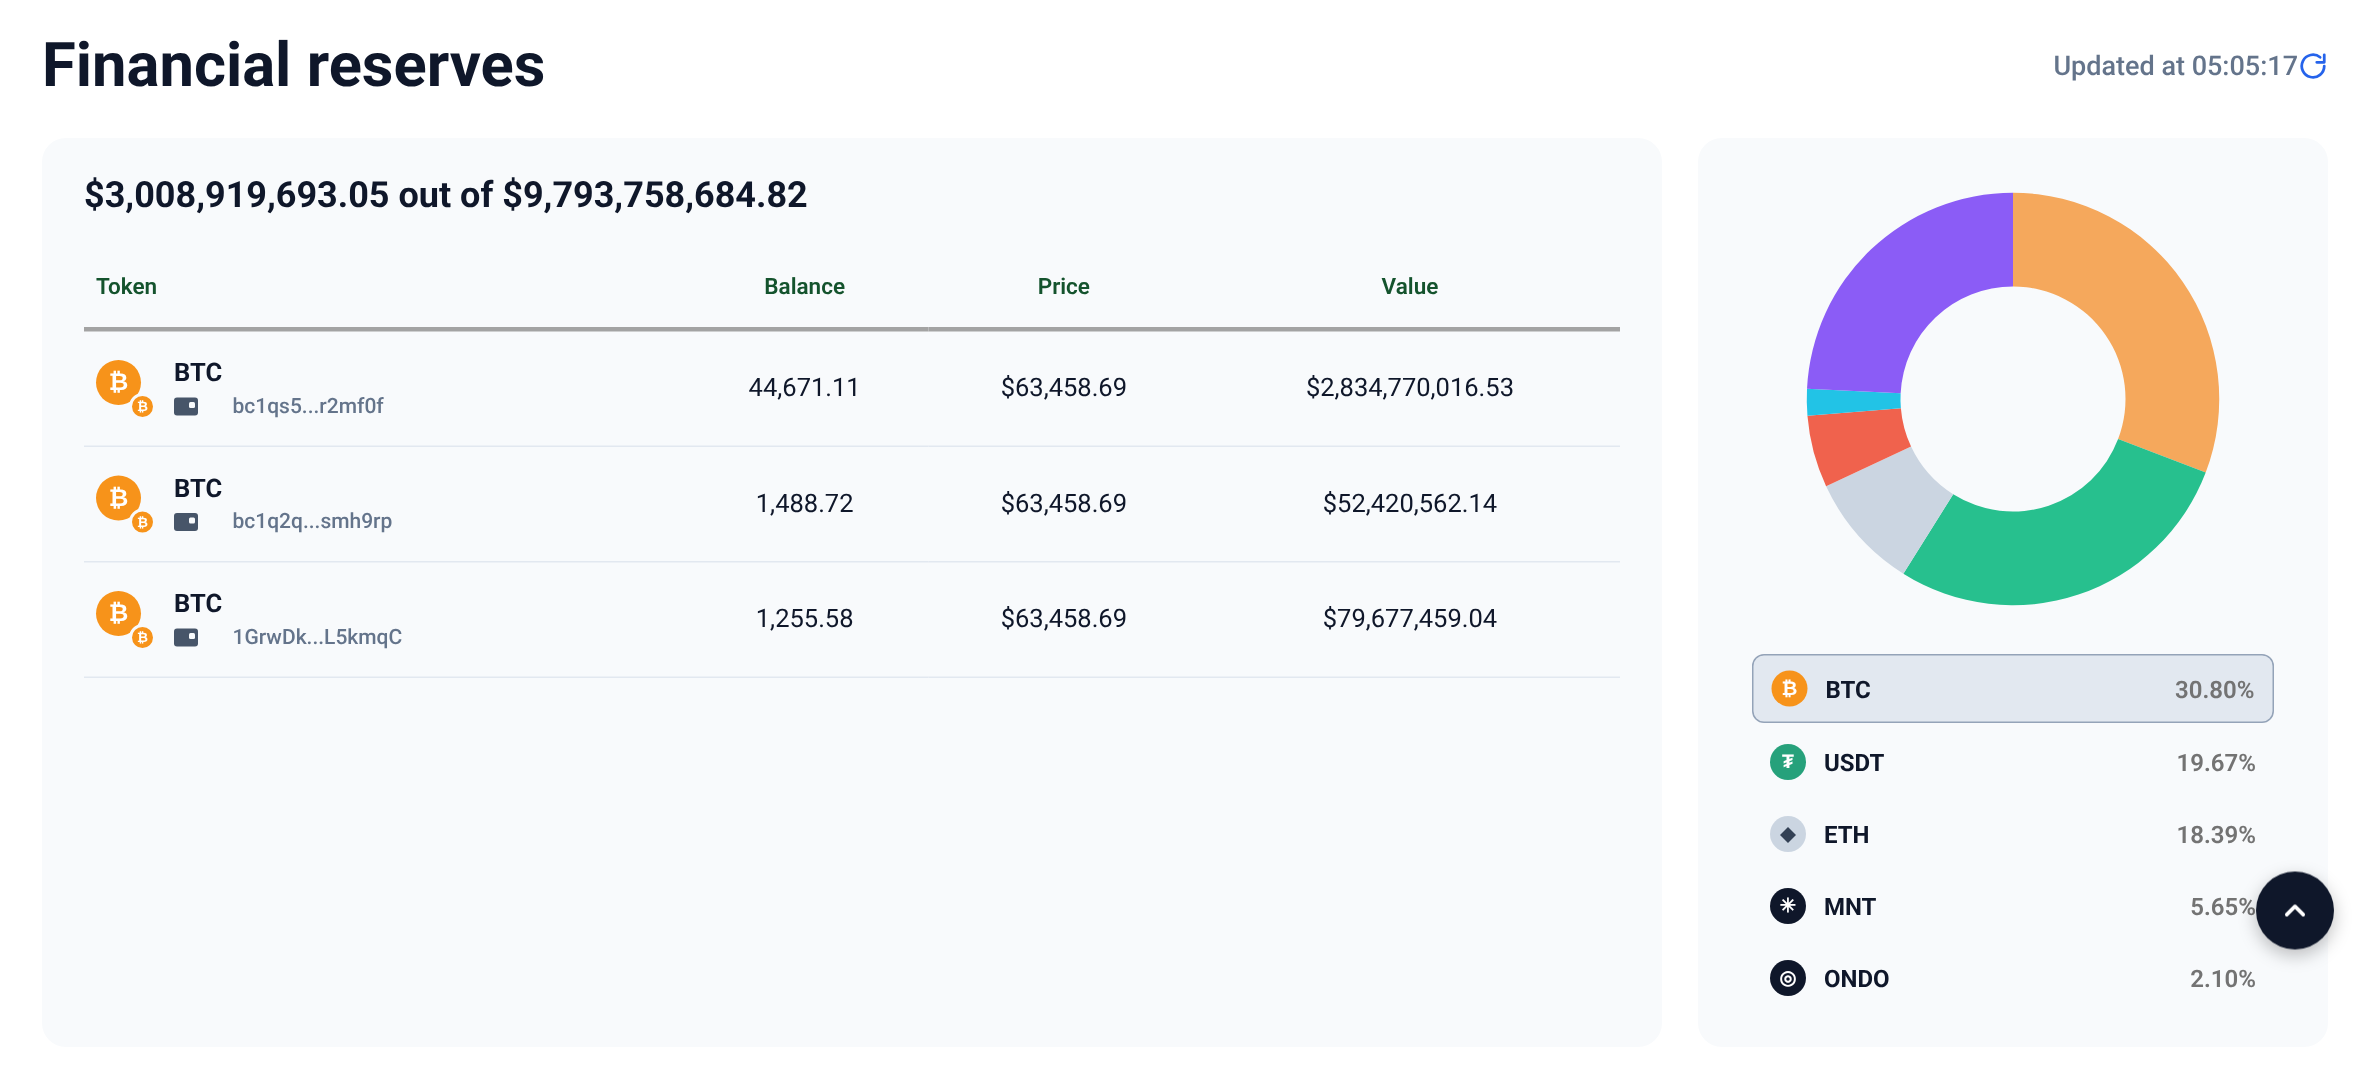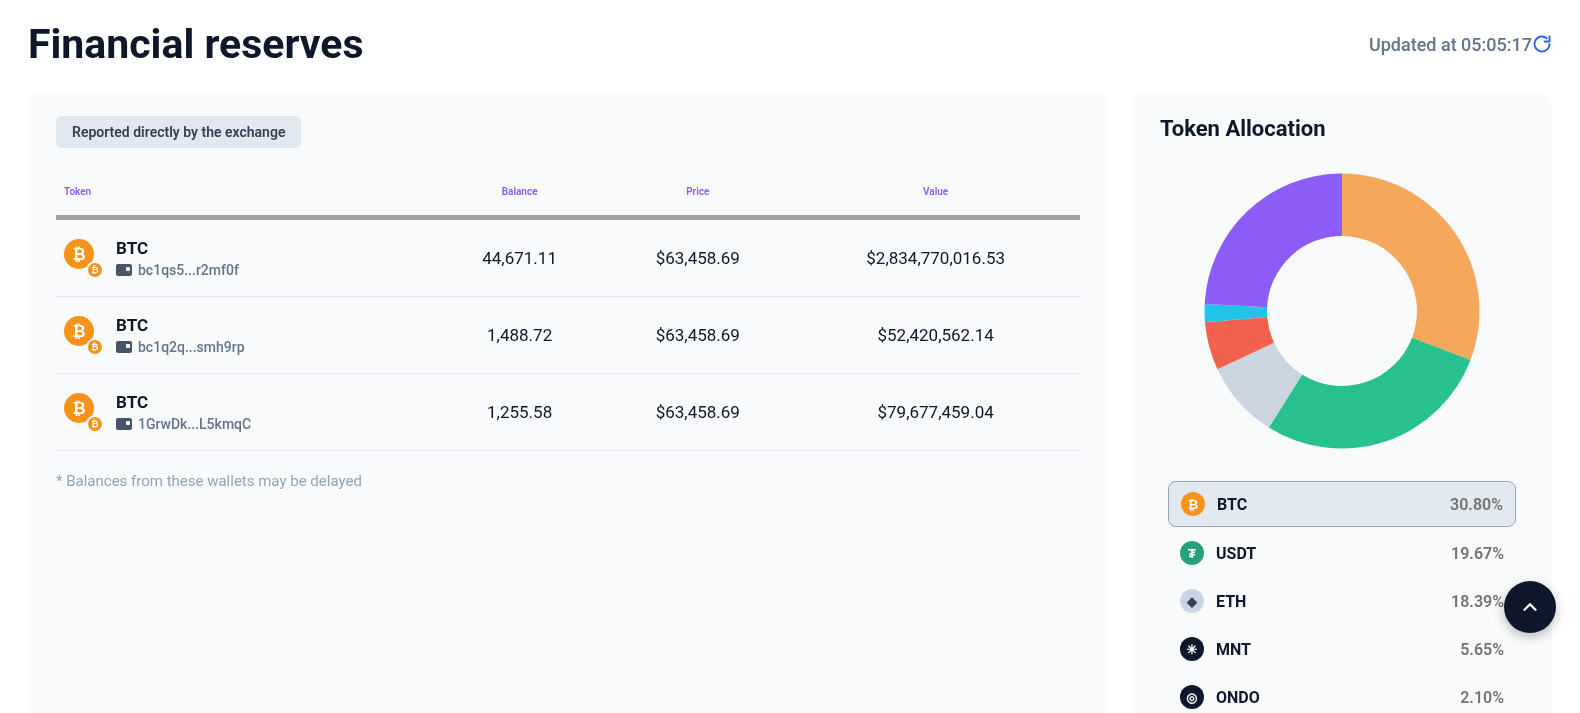--- a/index.html
+++ b/index.html
@@ -63,25 +63,25 @@
     font-weight: 600;
     padding: 8px 16px;
     border-radius: 6px;
   }
   table.reserves {
     width: 100%;
     border-collapse: collapse;
   }
   table.reserves th {
     text-align: left;
-    font-size: 10px;
+    font-size: 15px;
     font-weight: 600;
-    color: #8b5cf6;
+    color: #14532d;
     padding: 18px 8px;
-    border-bottom: 5px solid #a3a3a3;
+    border-bottom: 3px solid #a3a3a3;
   }
   table.reserves th.r, table.reserves td.r { text-align: center; }
   table.reserves td {
     padding: 18px 8px;
     border-bottom: 1px solid #e2e8f0;
     font-size: 17px;
     color: #0f172a;
   }
   .token-cell {
     display: flex;
@@ -104,21 +104,21 @@
     right: -2px; bottom: -2px;
     width: 18px; height: 18px;
     background: #f7931a;
     border-radius: 50%;
     border: 2px solid #f8fafc;
     display: flex; align-items: center; justify-content: center;
     color: #fff; font-size: 9px; font-weight: 700;
   }
   .token-meta { display: flex; flex-direction: column; gap: 4px; }
   .token-sym { font-size: 17px; font-weight: 700; color: #0f172a; }
-  .wallet-row { display: flex; align-items: center; gap: 6px; }
+  .wallet-row { display: flex; align-items: center; gap: 23px; }
   .wallet-icon {
     width: 16px; height: 12px;
     background: #475569;
     border-radius: 2px;
     position: relative;
   }
   .wallet-icon::after{
     content:"";
     position:absolute; right:2px; top:3px;
     width:4px; height:4px; background:#f8fafc; border-radius:1px;
@@ -188,21 +188,21 @@
       <path d="M21 12a9 9 0 1 1-3.3-6.96"></path>
       <polyline points="21 3 21 9 15 9"></polyline>
     </svg>
   </div>
 </div>
 
 <div class="content-row">
 
   <div class="panel left-panel">
     <div class="summary-row">
-      <div class="badge">Reported directly by the exchange</div>
+      <div class="summary-text">$3,008,919,693.05 out of $9,793,758,684.82</div>
     </div>
 
     <table class="reserves">
       <thead>
         <tr>
           <th>Token</th>
           <th class="r">Balance</th>
           <th class="r">Price</th>
           <th class="r">Value</th>
         </tr>
@@ -265,26 +265,24 @@
       </div>
     </td>
     <td class="r">1,255.58</td>
     <td class="r">$63,458.69</td>
     <td class="r">$79,677,459.04</td>
   </tr>
         </tbody>
     </table>
 
     <div class="footnotes">
-      <div>* Balances from these wallets may be delayed</div>
     </div>
   </div>
 
   <div class="panel right-panel">
-    <div class="alloc-title">Token Allocation</div>
     <div class="donut-wrap">
       <svg class="donut" id="donut" viewBox="0 0 120 120">
           <path d="M 115 60 A 55 55 0 0 1 40.39734667077121 111.38809183511367 L 49.307643638602485 88.02986827369836 A 30 30 0 0 0 90 60 Z" fill="#f5a85c"></path>
           <path d="M 40.39734667077121 111.38809183511367 A 55 55 0 0 1 13.414416618011138 30.763320623576906 L 34.58968179164244 44.05272034013286 A 30 30 0 0 0 49.307643638602485 88.02986827369836 Z" fill="#27c08e"></path>
           <path d="M 13.414416618011138 30.763320623576906 A 55 55 0 0 1 36.73859716030834 10.161188437829047 L 47.31196208744091 32.8151936933613 A 30 30 0 0 0 34.58968179164244 44.05272034013286 Z" fill="#cbd5e1"></path>
           <path d="M 36.73859716030834 10.161188437829047 A 55 55 0 0 1 55.51251636375136 5.183373958128357 L 57.55228165295529 30.100022158979105 A 30 30 0 0 0 47.31196208744091 32.8151936933613 Z" fill="#f0624d"></path>
           <path d="M 55.51251636375136 5.183373958128357 A 55 55 0 0 1 62.76343749988734 5.069467386669039 L 61.50732954539309 30.037891301819474 A 30 30 0 0 0 57.55228165295529 30.100022158979105 Z" fill="#22c3e6"></path>
           <path d="M 62.76343749988734 5.069467386669039 A 55 55 0 0 1 115 59.999999999999986 L 90 59.99999999999999 A 30 30 0 0 0 61.50732954539309 30.037891301819474 Z" fill="#8b5cf6"></path>
         </svg>
     </div>

